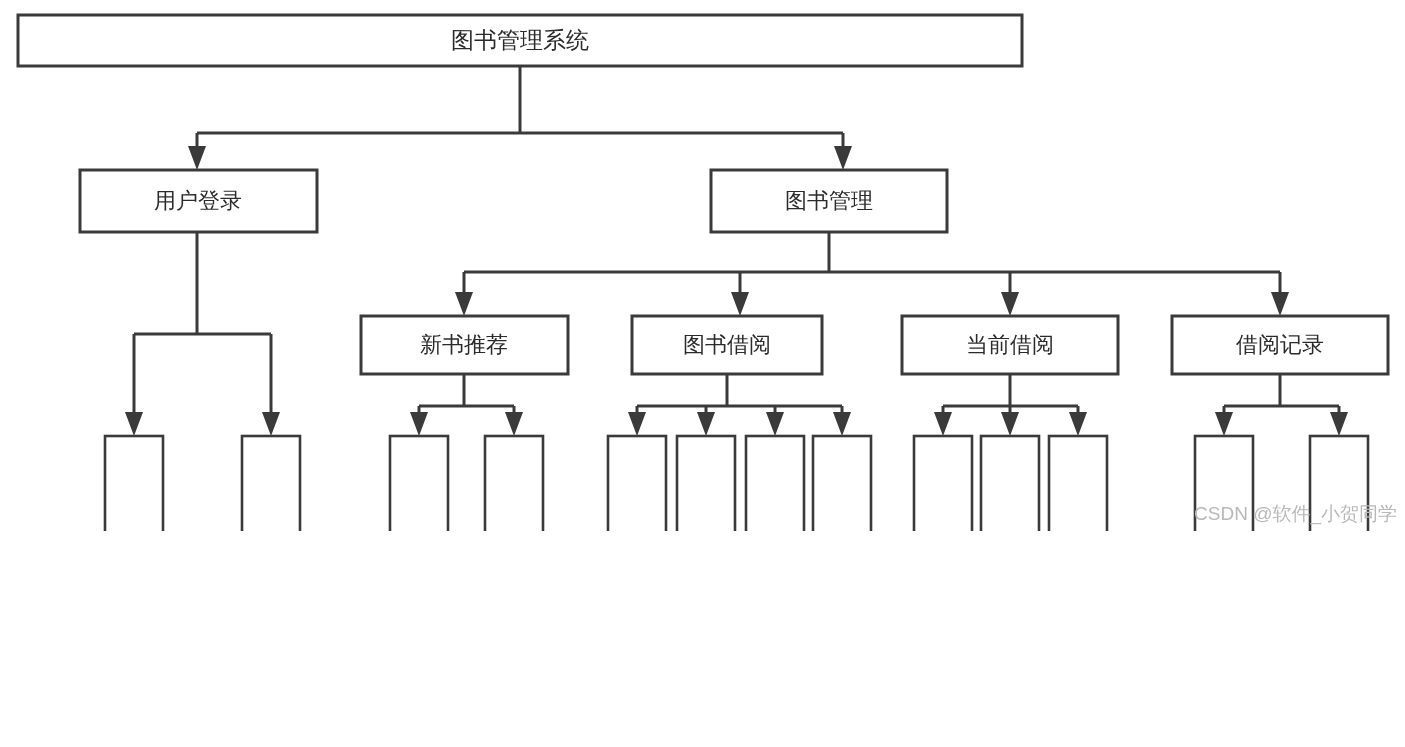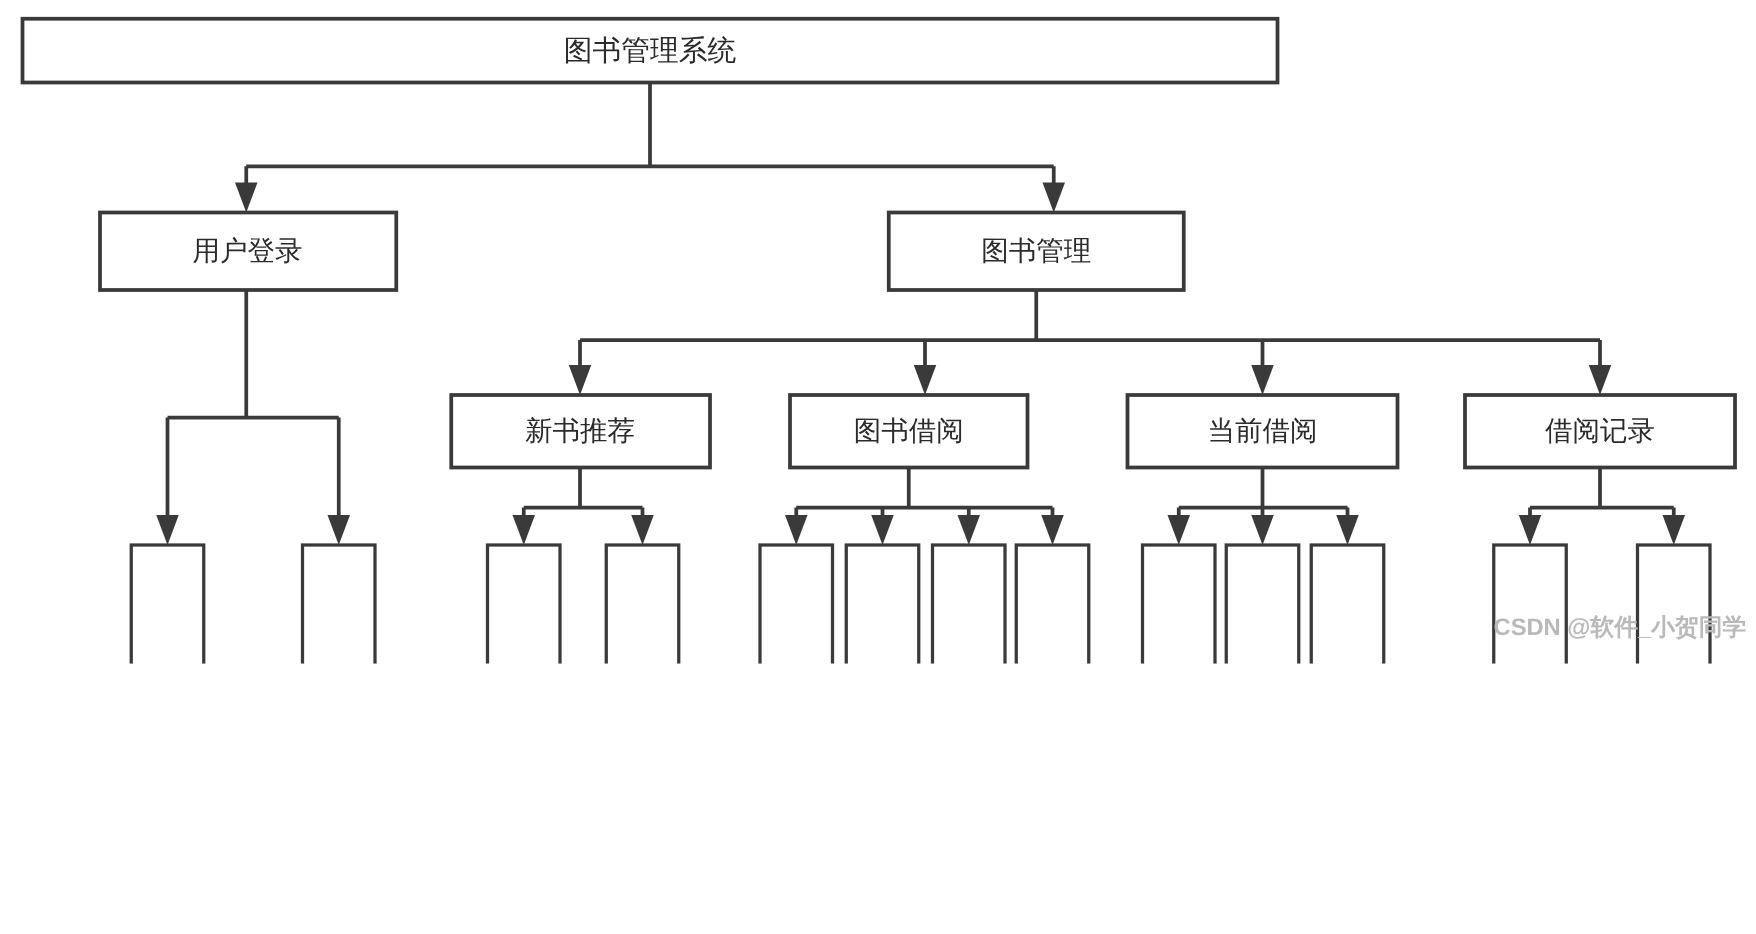--- a/index.html
+++ b/index.html
@@ -72,26 +72,25 @@
     text-align: center;
     display: flex;
     align-items: center;
     justify-content: center;
     white-space: nowrap;
     pointer-events: none;
   }
   .watermark {
     position: absolute;
     right: 8px;
-    bottom: 16px;
+    bottom: 4px;
     font-family: "Liberation Sans", "DejaVu Sans", sans-serif;
     font-size: 19px;
     color: #b9b9b9;
     white-space: nowrap;
-    font-weight: bold;
   }
 </style>
 </head>
 <body>
 
 <div id="diagram-root">
 
   <svg id="tree-svg" viewBox="0 0 1405 747">
     <defs></defs>
 

